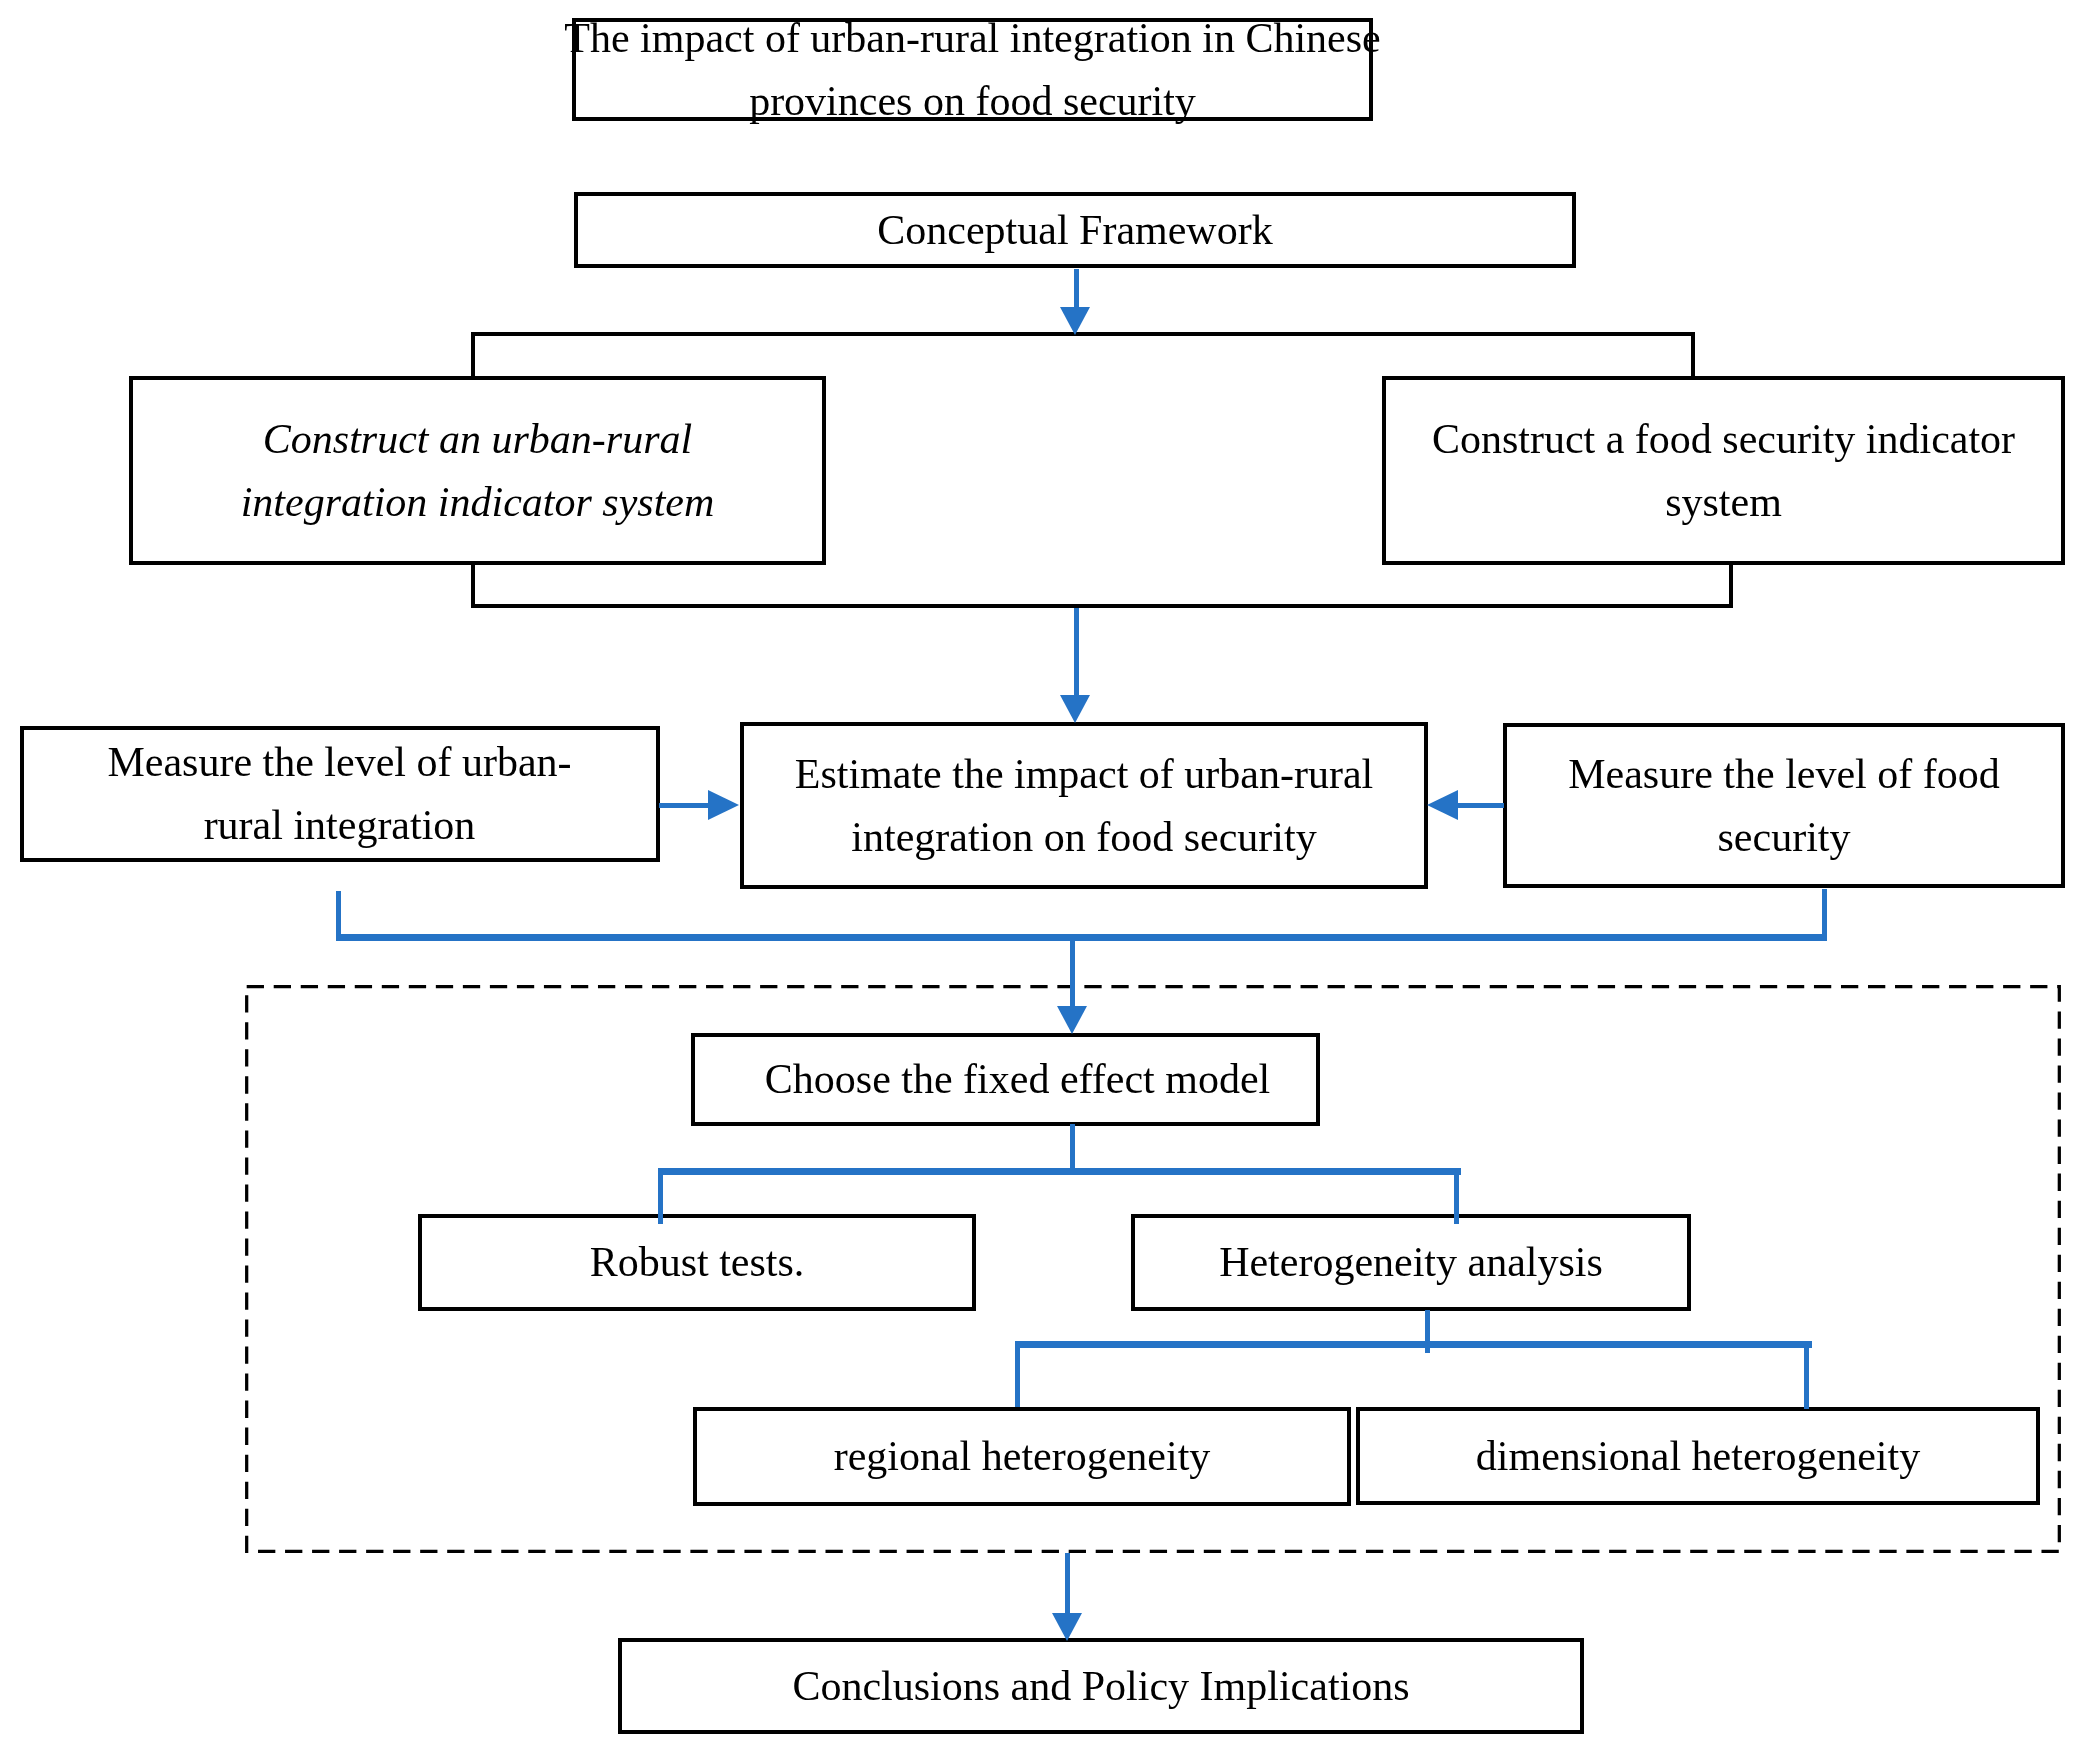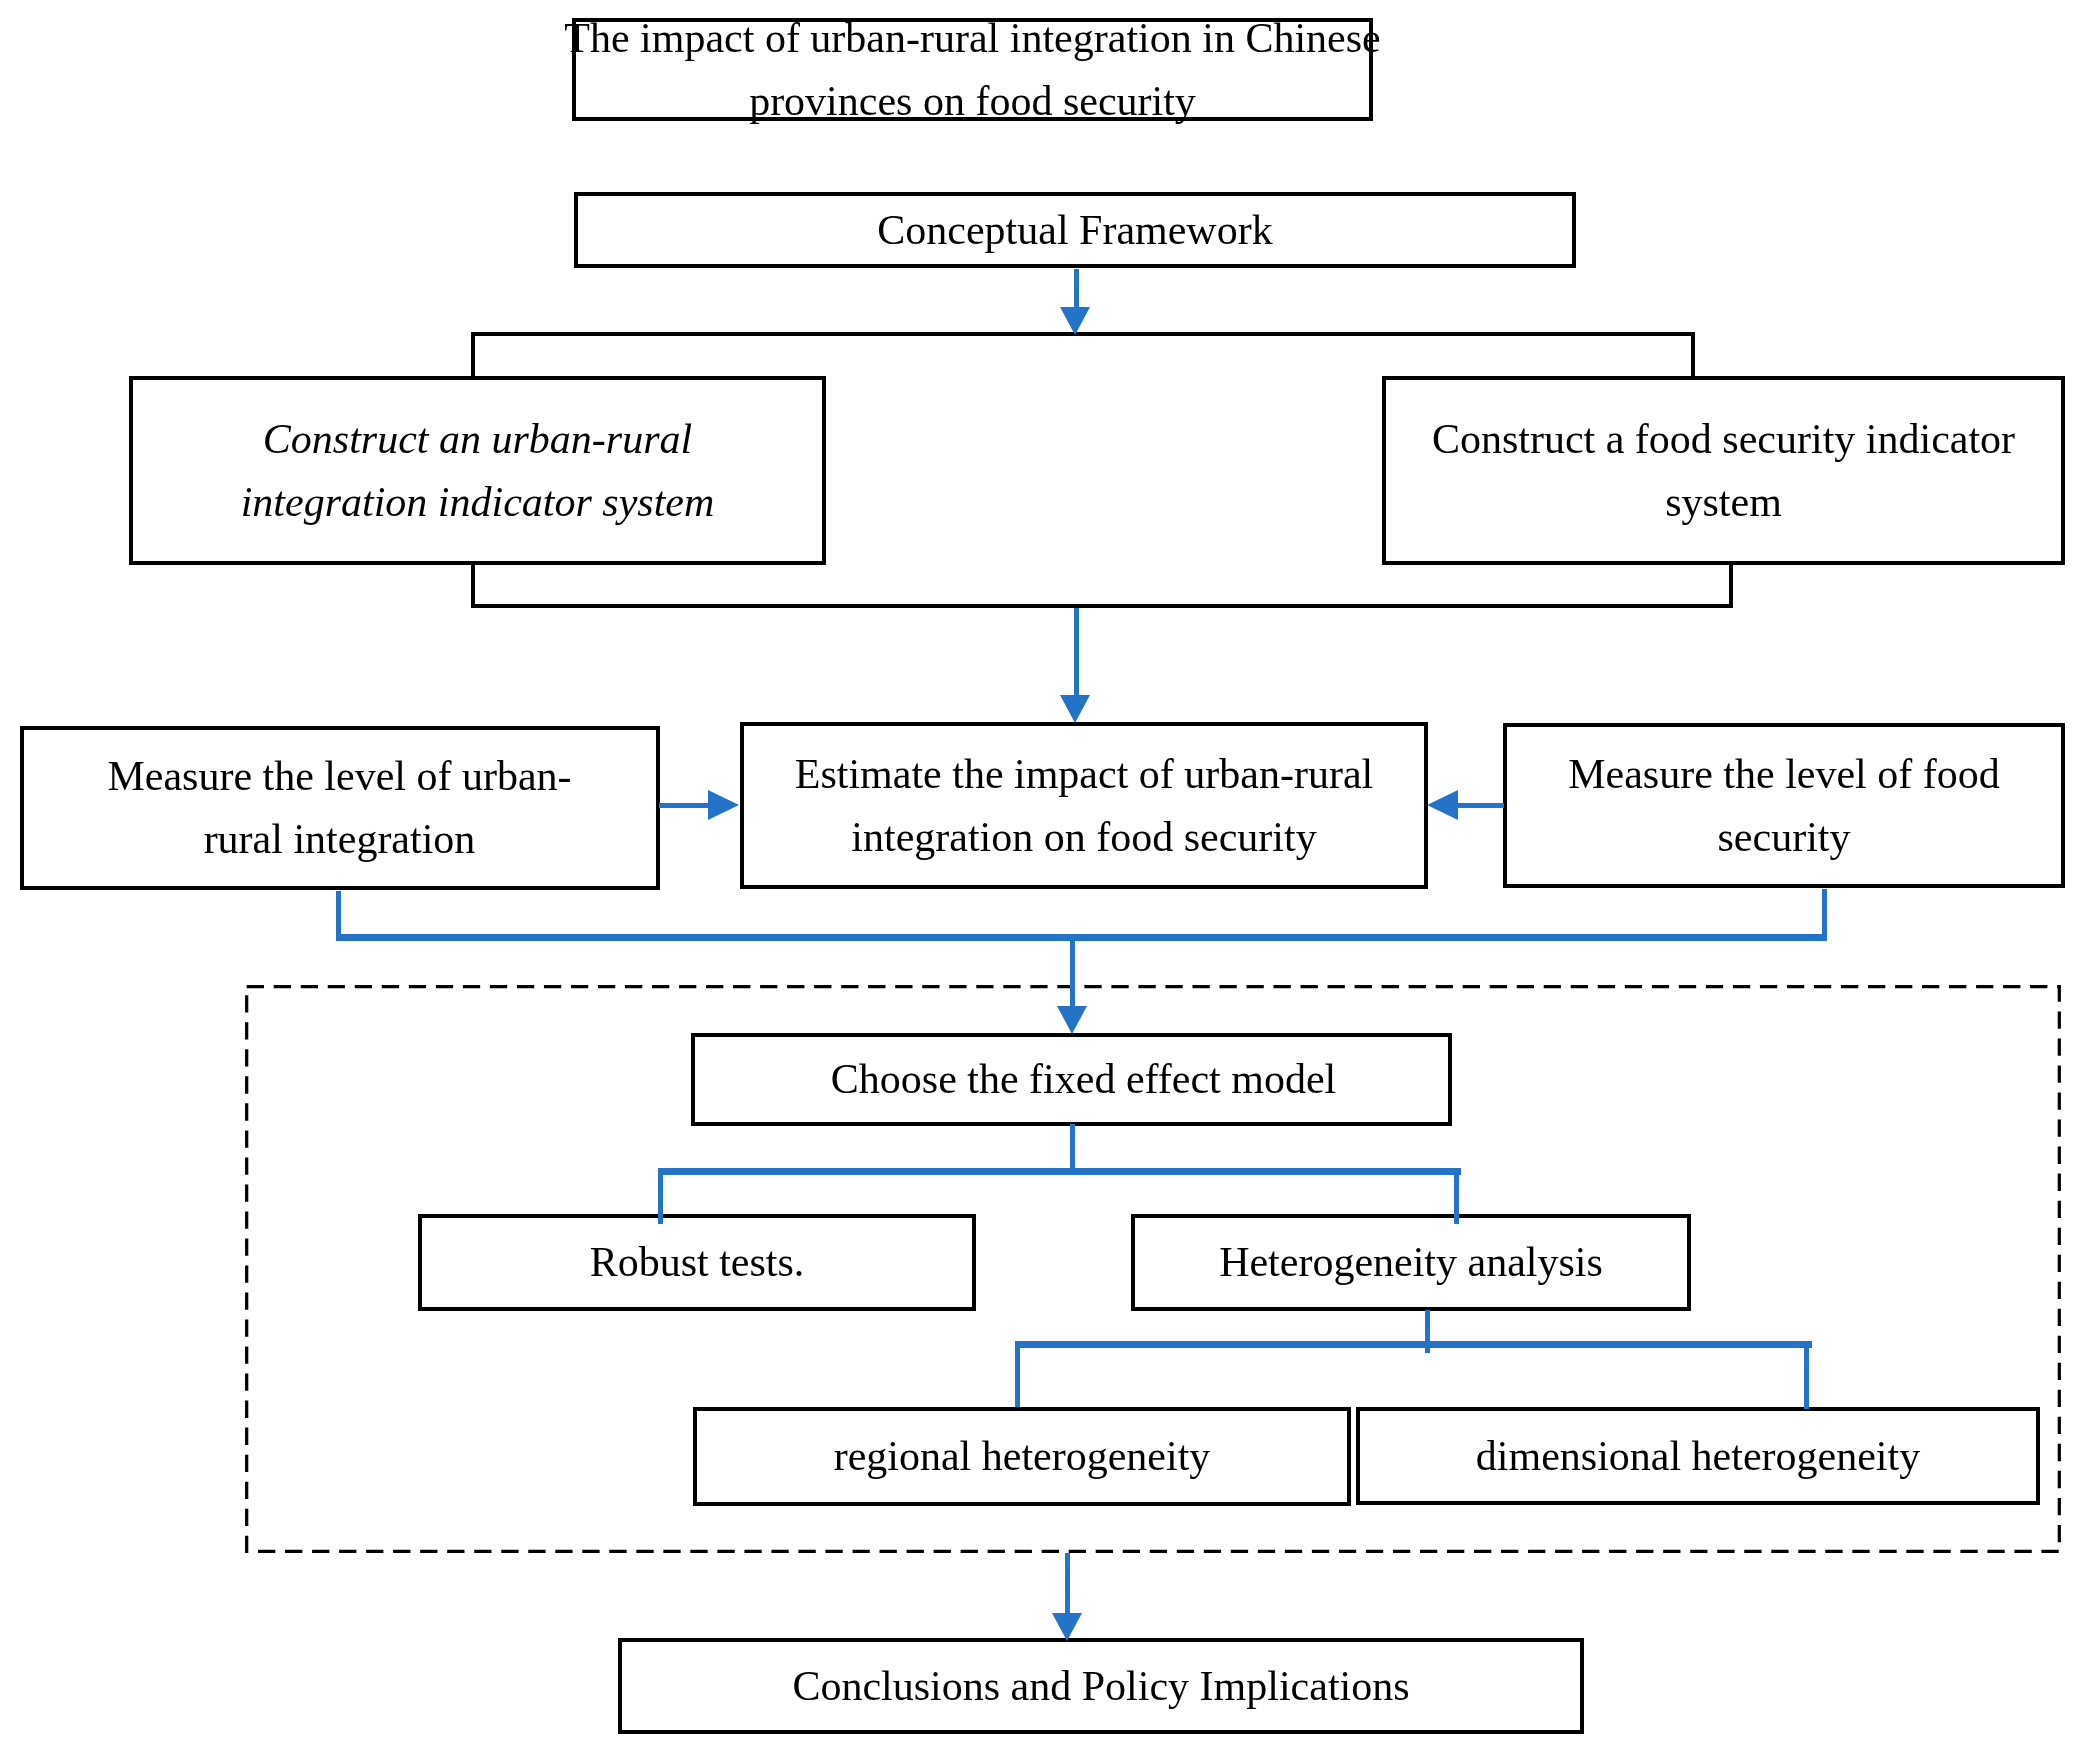--- a/index.html
+++ b/index.html
@@ -109,42 +109,42 @@
     </div>
   </div>
 
   <div class="node" style="left:1382px;top:376px;width:683px;height:189px;">
     <div class="label">
       <span>Construct a food security indicator</span>
       <span>system</span>
     </div>
   </div>
 
-  <div class="node" style="left:19.5px;top:726px;width:640px;height:164px;">
+  <div class="node" style="left:19.5px;top:726px;width:640px;height:136px;">
     <div class="label">
       <span>Measure the level of urban-</span>
       <span>rural integration</span>
     </div>
   </div>
 
   <div class="node" style="left:740px;top:722px;width:688px;height:167px;">
     <div class="label">
       <span>Estimate the impact of urban-rural</span>
       <span>integration on food security</span>
     </div>
   </div>
 
   <div class="node" style="left:1503px;top:723px;width:562px;height:165px;">
     <div class="label">
       <span>Measure the level of food</span>
       <span>security</span>
     </div>
   </div>
 
-  <div class="node" style="left:691px;top:1033px;width:761px;height:93px;padding-left:24px;">
+  <div class="node" style="left:691px;top:1033px;width:629px;height:93px;padding-left:24px;">
     <div class="label">
       <span>Choose the fixed effect model</span>
     </div>
   </div>
 
   <div class="node" style="left:418px;top:1214px;width:558px;height:97px;">
     <div class="label">
       <span>Robust tests.</span>
     </div>
   </div>

